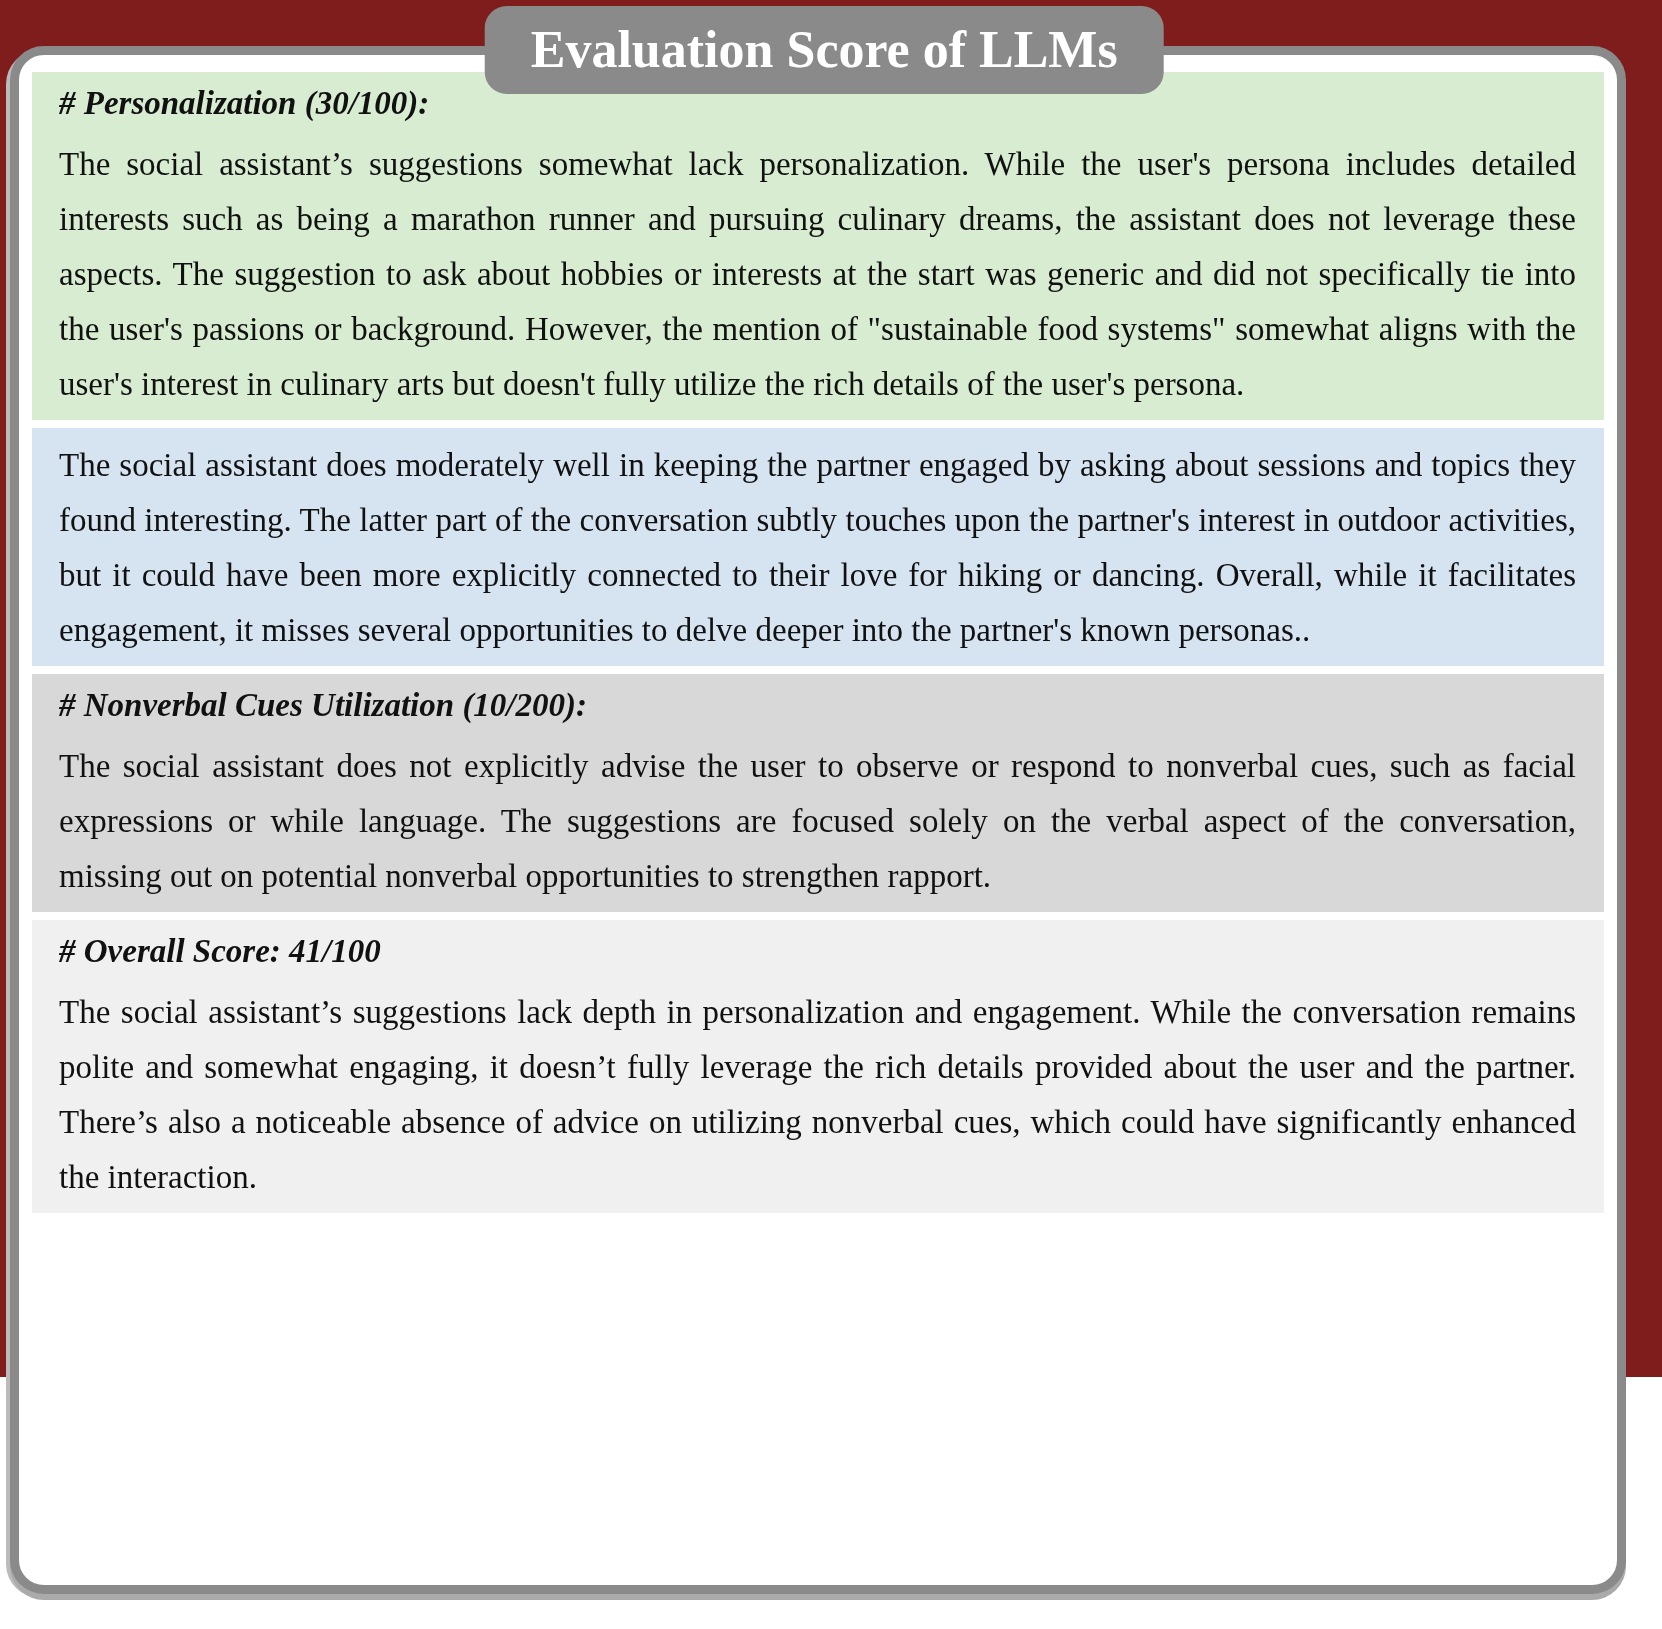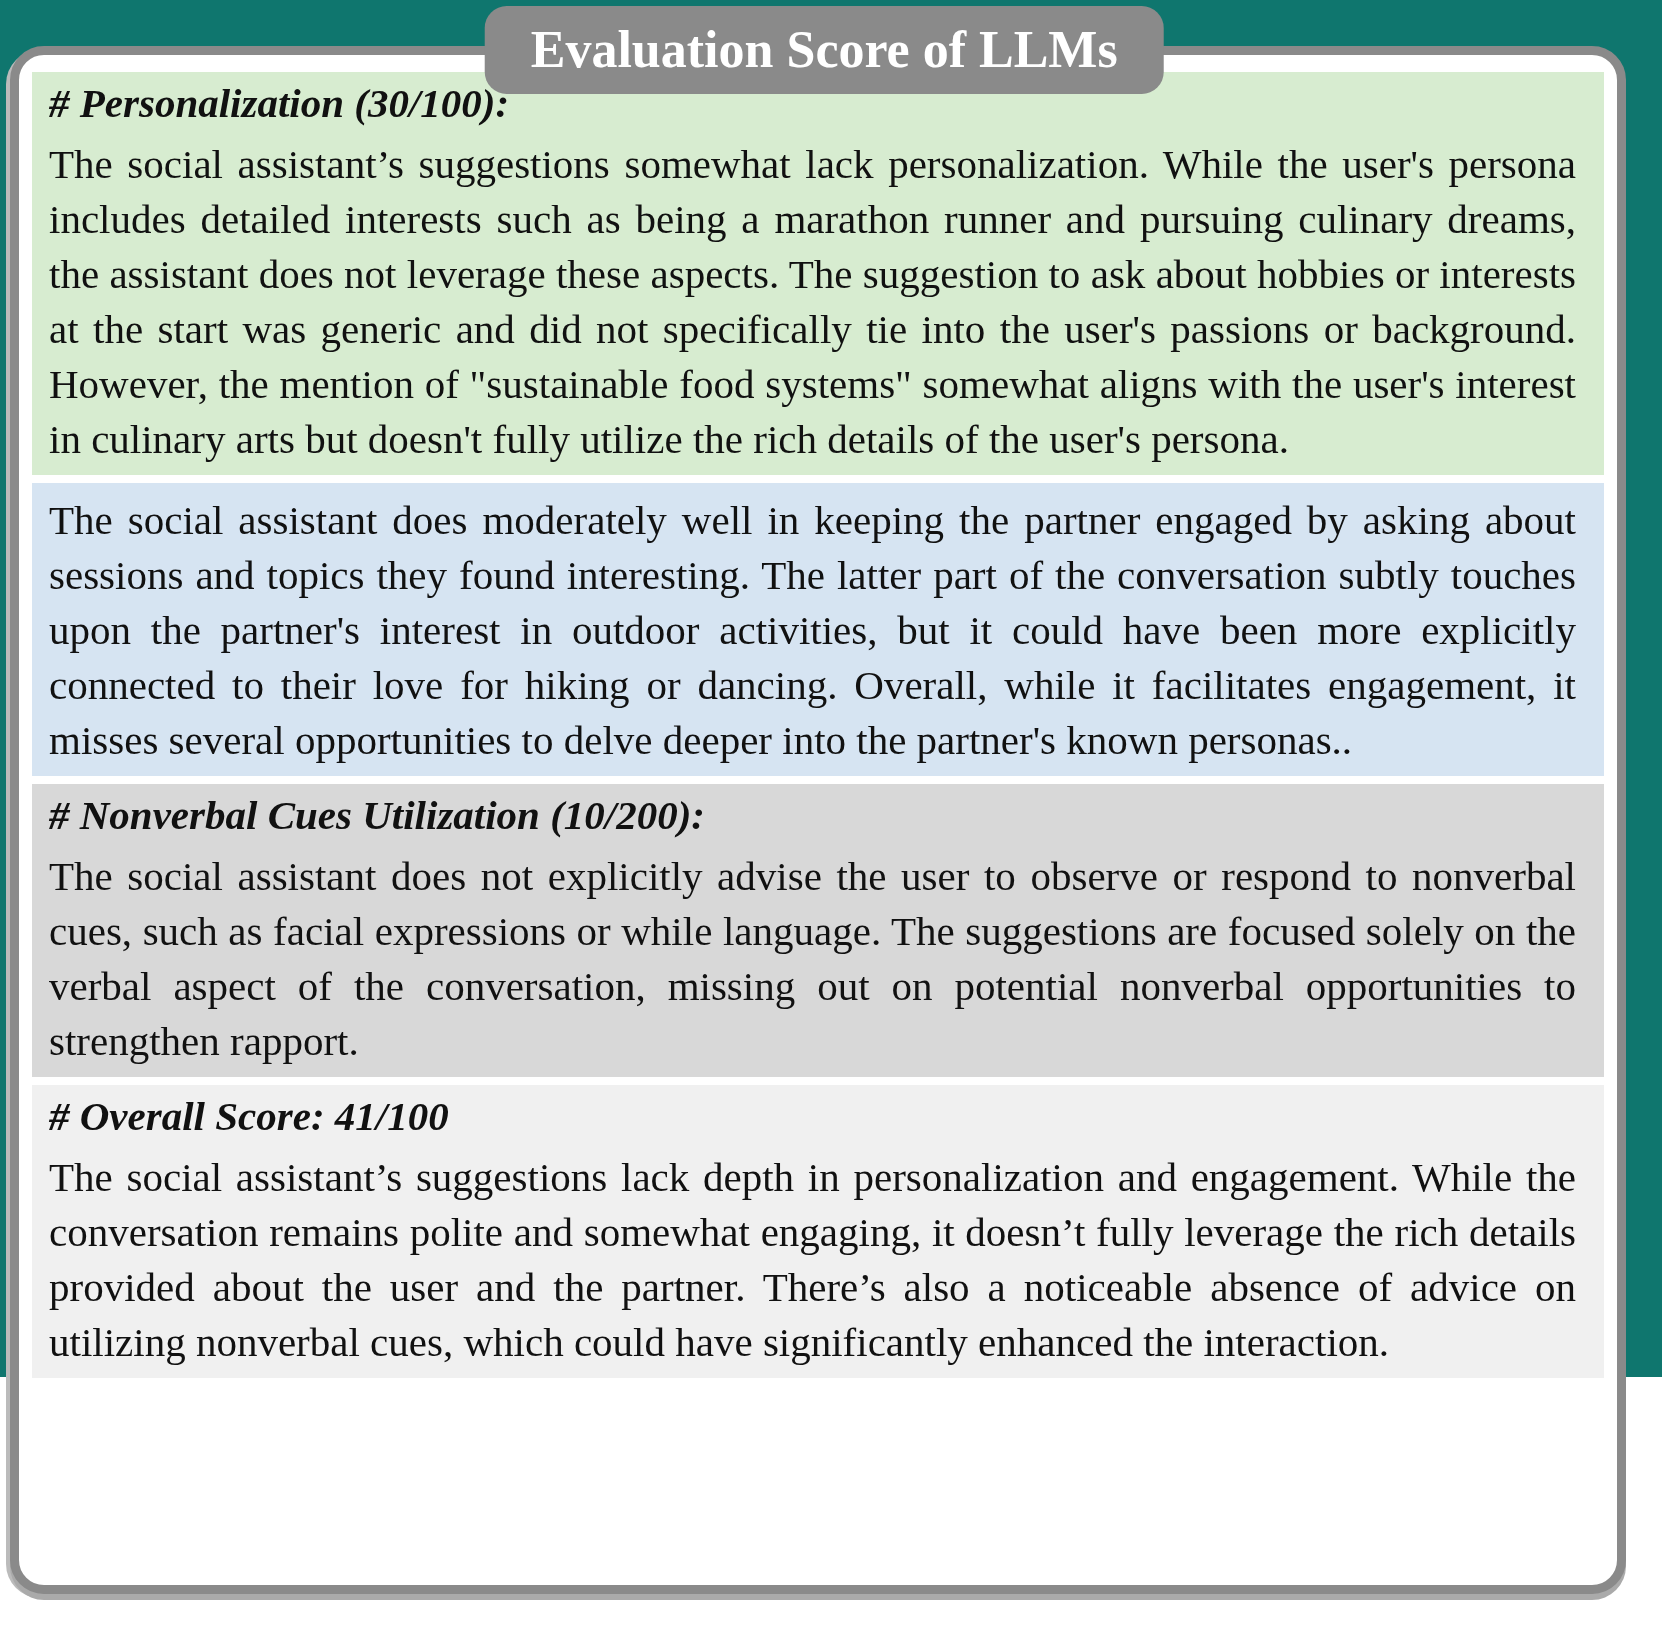--- a/index.html
+++ b/index.html
@@ -8,21 +8,21 @@
     background: #ffffff;
     width: 1662px;
     height: 1629px;
     overflow: hidden;
     font-family: "Liberation Serif", "DejaVu Serif", serif;
   }
   .canvas {
     position: relative;
     width: 1662px;
     height: 1377px;
-    background: #0f766e;
+    background: #7f1d1d;
   }
   .frame {
     position: absolute;
     left: 10px;
     top: 46px;
     width: 1616px;
     height: 1548px;
     border: 9px solid #8a8a8a;
     border-radius: 34px;
     background: #ffffff;
@@ -46,22 +46,22 @@
     font-weight: bold;
     white-space: nowrap;
     z-index: 3;
   }
   .sections {
     display: flex;
     flex-direction: column;
     gap: 8px;
   }
   .section {
-    padding: 4px 28px 8px 17px;
-    font-size: 41px;
+    padding: 4px 28px 8px 27px;
+    font-size: 33px;
     line-height: 55px;
     color: #111111;
   }
   .section-heading {
     font-weight: bold;
     font-style: italic;
     text-align: left;
   }
   .section-body {
     text-align: justify;

